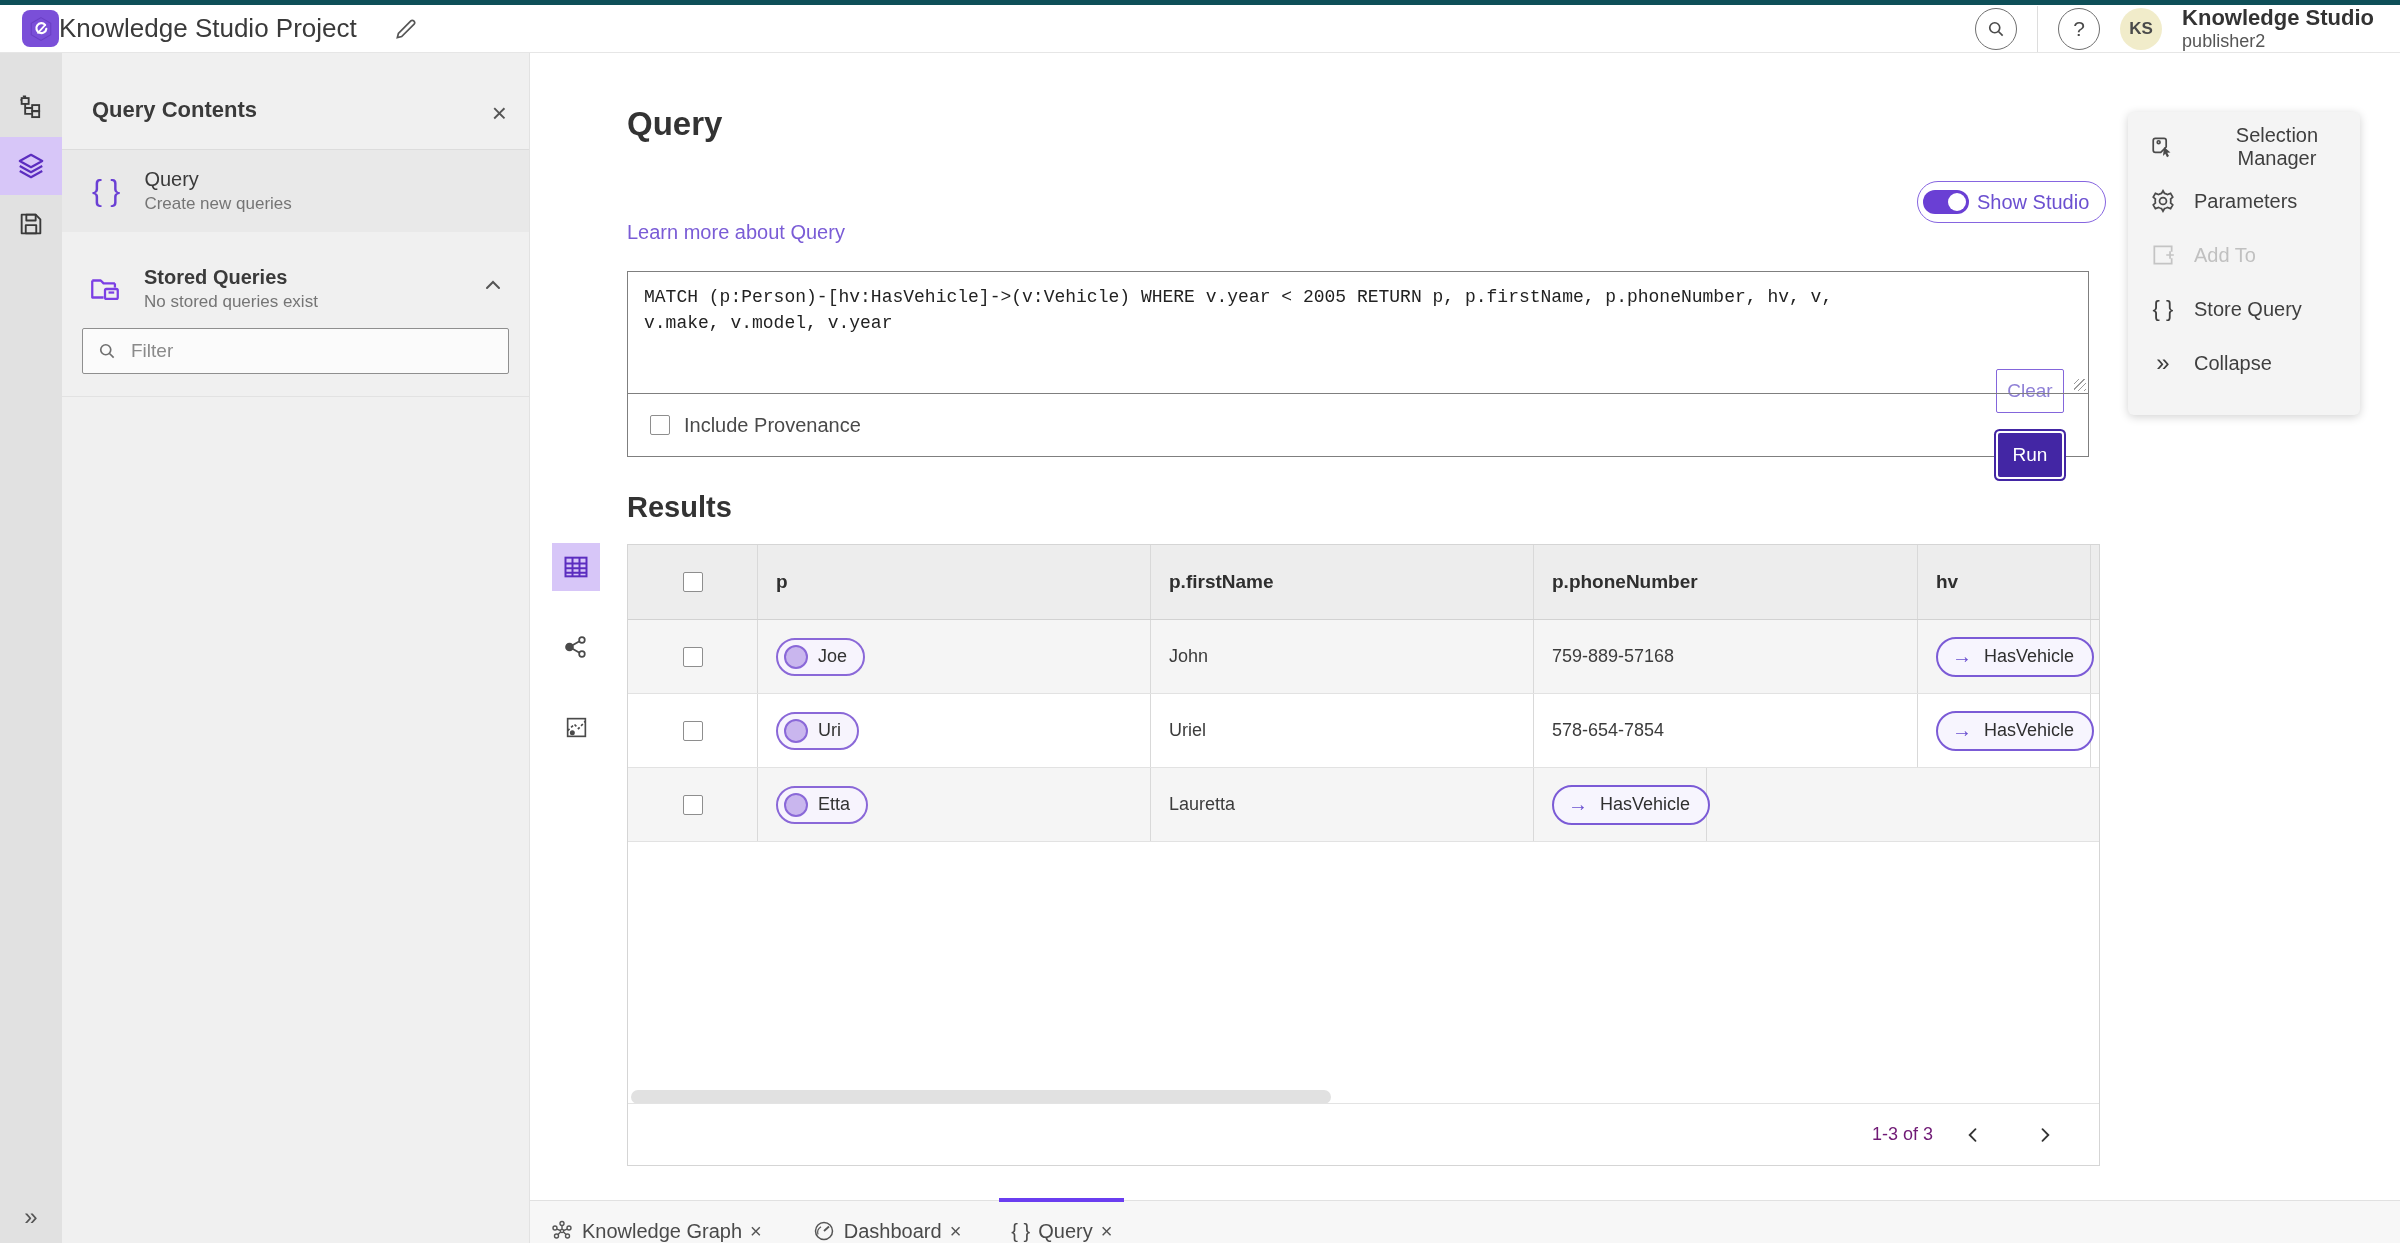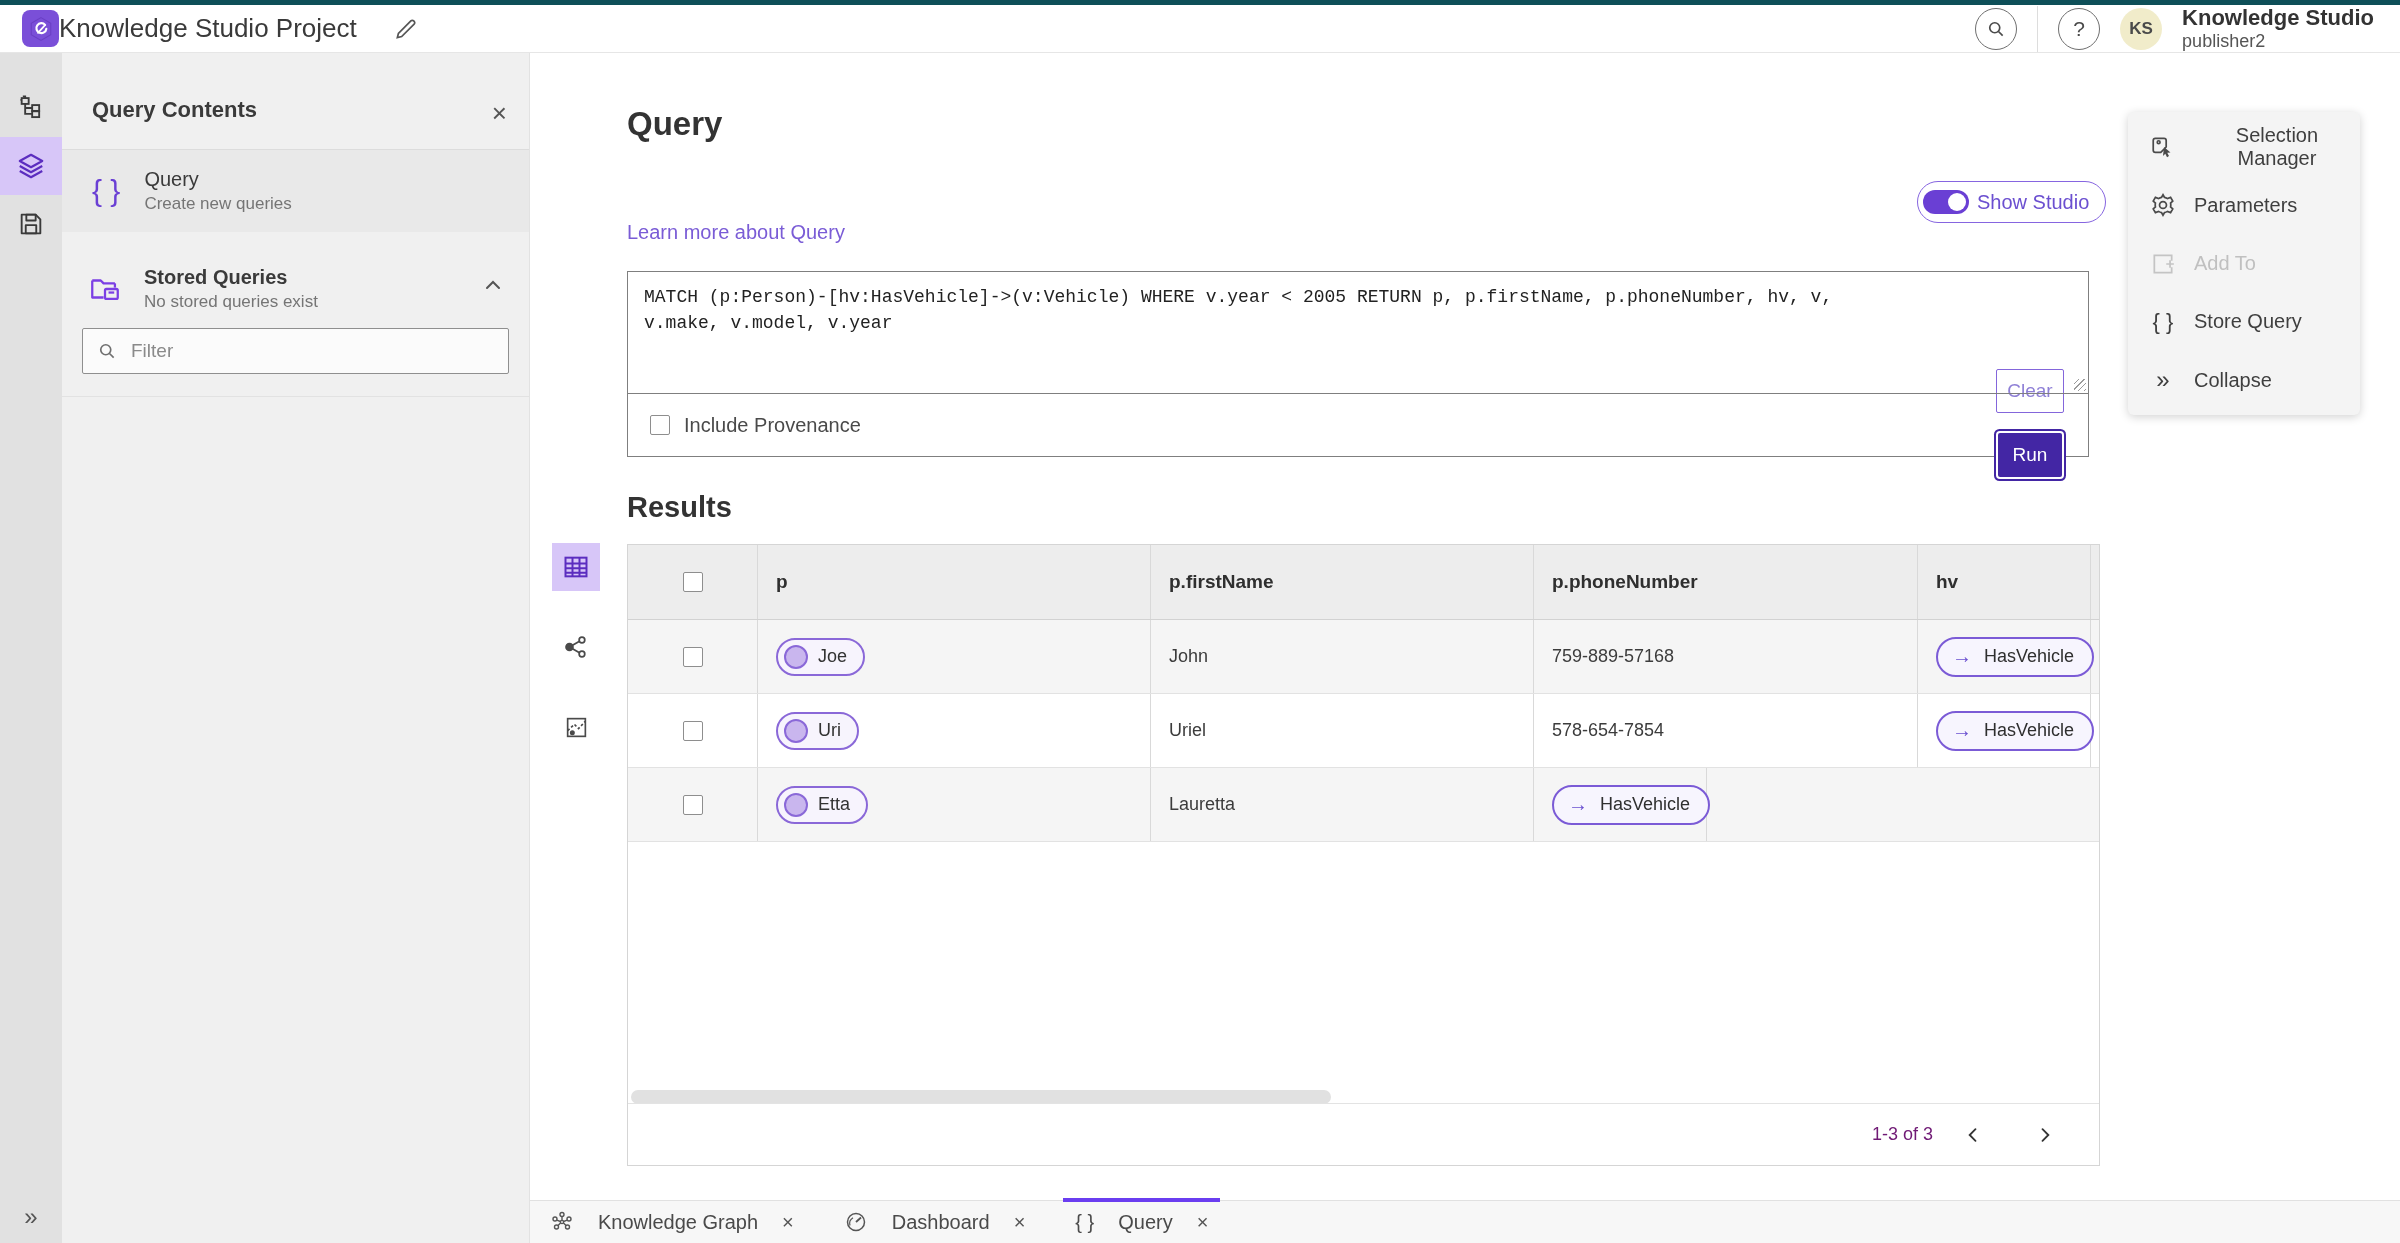--- a/index.html
+++ b/index.html
@@ -163,35 +163,35 @@
     display:flex; align-items:center; justify-content:flex-end; padding-right:38px;
   }
   .page-range { font-size:18px; color:#701a75; margin-right:24px; }
   .pg-btn { background:none; border:none; cursor:pointer; color:#333; padding:6px; }
   .pg-btn + .pg-btn { margin-left:40px; }
 
   
   .side-menu {
     position:absolute; left:2128px; top:112px; width:232px; height:303px;
     background:#f4f4f4; border-radius:6px; box-shadow:0 2px 10px rgba(0,0,0,0.18);
-    padding:8px 0; display:flex; flex-direction:column; justify-content:space-between; z-index:40;
+    padding:8px 0; display:flex; flex-direction:column; justify-content:flex-start; z-index:40;
   }
   .menu-item { display:flex; align-items:center; gap:18px; padding-left:22px; height:54px;
     font-size:20px; color:#3f3f3f; cursor:pointer; background:none; border:none;
     font-family:"Liberation Sans", sans-serif; }
   .menu-item.disabled { color:#c0c0c0; cursor:default; }
   .menu-braces { font-size:22px; color:#3f3f3f; width:26px; text-align:center; }
   .menu-collapse-glyph { font-size:24px; color:#3f3f3f; width:26px; text-align:center; }
 
   
   .bottom-bar {
     position:absolute; left:530px; right:0; bottom:0; height:43px; background:#f7f7f7;
     border-top:1px solid #e1e1e1; display:flex; align-items:center; padding-left:8px; gap:26px; z-index:25;
   }
-  .tab { display:flex; align-items:center; gap:24px; padding:0 12px; height:100%;
+  .tab { display:flex; align-items:flex-end; gap:8px; padding:0 12px; height:100%;
     position:relative; font-size:20px; color:#4a4a4a; cursor:pointer; background:none; border:none;
     font-family:"Liberation Sans", sans-serif; }
   .tab.active::before { content:""; position:absolute; top:-3px; left:0; right:0; height:4px; background:#6a3df0; }
   .tab-close { font-size:20px; color:#555; }
   .tab-braces { font-size:20px; color:#4a4a4a; }
 </style>
 </head>
 <body>
 
 <div class="teal-strip"></div>

